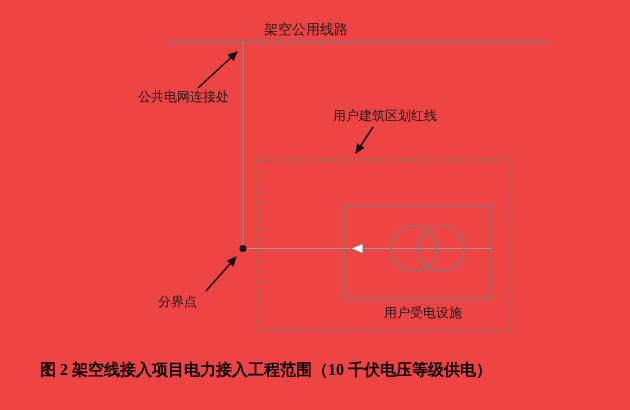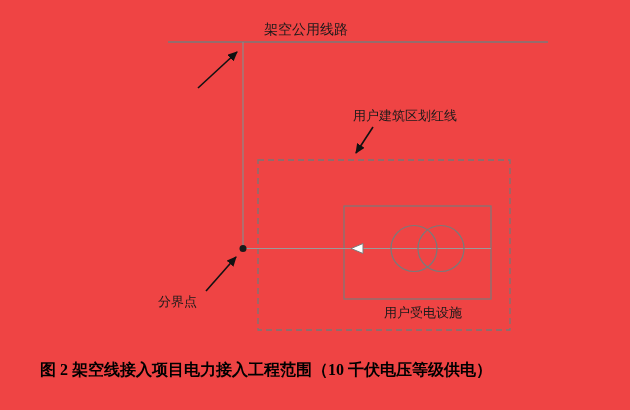--- a/index.html
+++ b/index.html
@@ -22,21 +22,21 @@
   }
   .label {
     position: absolute;
     font-size: 13px;
     color: #1a1a1a;
     white-space: nowrap;
     line-height: 1;
   }
   .label-overhead { left: 264px; top: 22px; font-size: 14px; }
   .label-grid-conn { left: 138px; top: 90px; }
-  .label-redline { left: 333px; top: 109px; margin-left: 20px; }
+  .label-redline { left: 333px; top: 109px; }
   .label-facility { left: 384px; top: 306px; }
   .label-demarcation { left: 158px; top: 295px; font-family: Liberation Serif, serif; }
   .caption {
     position: absolute;
     left: 40px;
     top: 360px;
     font-size: 16px;
     font-weight: bold;
     color: #000000;
     font-family: "Liberation Serif", serif;
@@ -74,20 +74,21 @@
     <circle cx="414" cy="248.5" r="23" fill="none" stroke="#7a7a7a" stroke-width="1.2"></circle>
     <circle cx="441" cy="248.5" r="23" fill="none" stroke="#7a7a7a" stroke-width="1.2"></circle>
 
     <circle cx="243" cy="248.5" r="3.5" fill="#1a1a1a"></circle>
 
     <line x1="206" y1="291" x2="236" y2="257" stroke="#111111" stroke-width="1.6" marker-end="url(#ah)"></line>
   </svg>
 
   <div class="label label-overhead">架空公用线路</div>
 
+  <div class="label label-grid-conn">公共电网连接处</div>
 
   <div class="label label-redline">用户建筑区划红线</div>
 
   <div class="label label-facility">用户受电设施</div>
 
   <div class="label label-demarcation">分界点</div>
 
   <div class="caption">图 2 架空线接入项目电力接入工程范围（10 千伏电压等级供电）</div>
 
 </div>

